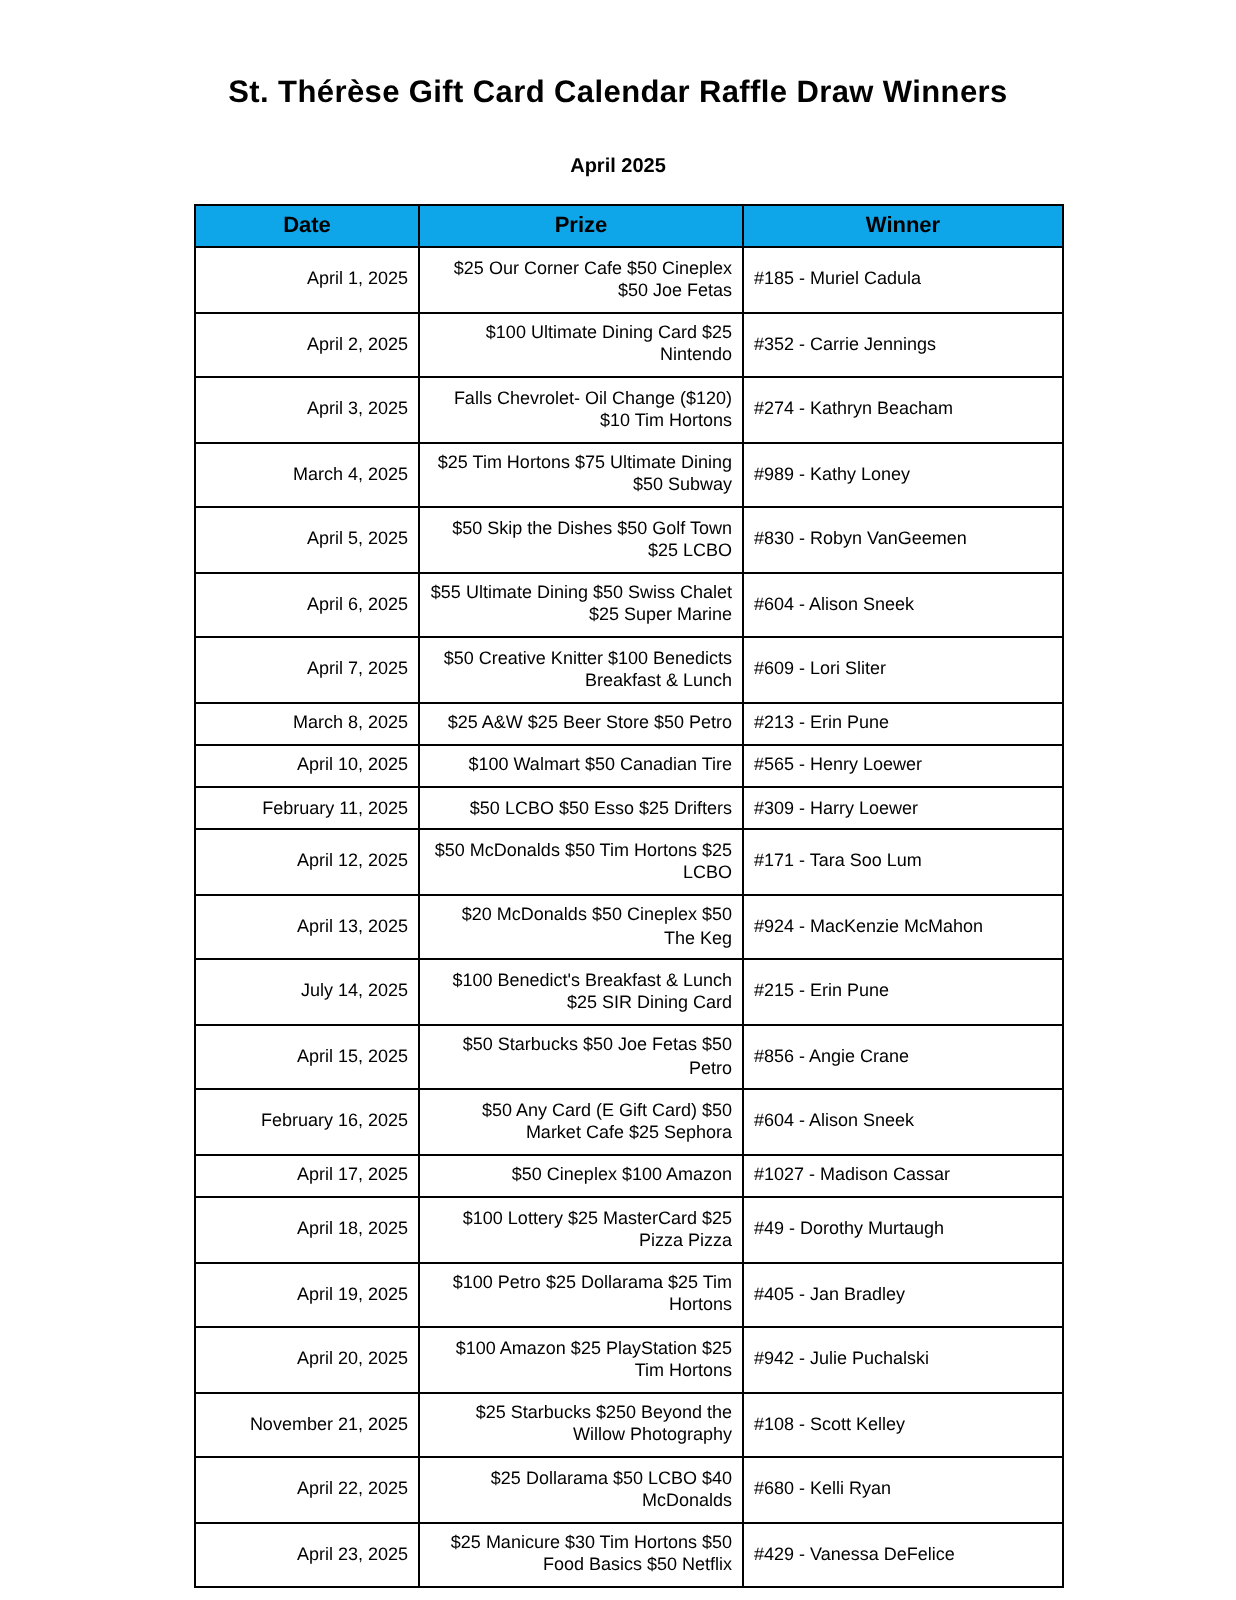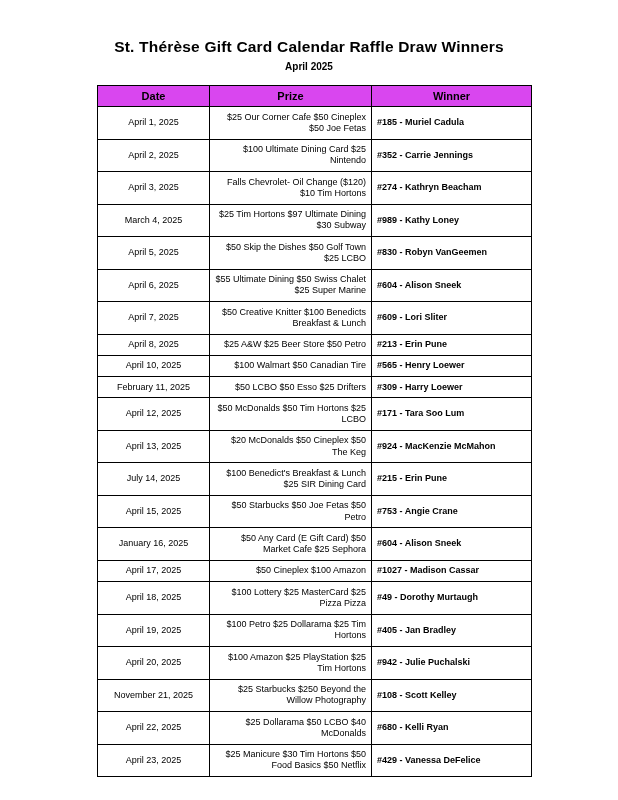--- a/index.html
+++ b/index.html
@@ -23,50 +23,50 @@
     text-align: center;
     font-weight: bold;
     font-size: 15.5px;
     letter-spacing: 0.2px;
     margin-top: 38px;
   }
   .doc-subtitle {
     text-align: center;
     font-weight: bold;
     font-size: 10px;
-    margin-top: 5px;
+    margin-top: 22px;
   }
   table.winners {
     border-collapse: collapse;
     table-layout: fixed;
     width: 434px;
     margin: 13px 0 0 97px;
   }
   table.winners col.c-date   { width: 112px; }
   table.winners col.c-prize  { width: 162px; }
   table.winners col.c-winner { width: 160px; }
   table.winners th {
     border: 1.5px solid #000000;
-    background: #d946ef;
+    background: #0ea5e9;
     font-size: 11px;
     font-weight: bold;
     padding: 4px 2px;
     text-align: center;
   }
   table.winners td {
     border: 1.5px solid #000000;
     font-size: 9px;
     line-height: 1.25;
     padding: 4.5px 5px;
     vertical-align: middle;
     overflow: hidden;
   }
-  td.cell-date  { text-align: center; white-space: nowrap; }
+  td.cell-date  { text-align: right; white-space: nowrap; }
   td.cell-prize { text-align: right; }
-  td.cell-winner{ text-align: left; font-weight: bold; }
+  td.cell-winner{ text-align: left; }
 </style>
 </head>
 <body>
 
 <div class="page">
 
   <div class="doc-title">St. Thérèse Gift Card Calendar Raffle Draw Winners</div>
   <div class="doc-subtitle">April 2025</div>
 
   <table class="winners">
@@ -93,40 +93,40 @@
         <td class="cell-prize">$100 Ultimate Dining Card $25 Nintendo</td>
         <td class="cell-winner">#352 - Carrie Jennings</td>
       </tr>
       <tr>
         <td class="cell-date">April 3, 2025</td>
         <td class="cell-prize">Falls Chevrolet- Oil Change ($120) $10 Tim Hortons</td>
         <td class="cell-winner">#274 - Kathryn Beacham</td>
       </tr>
       <tr>
         <td class="cell-date">March 4, 2025</td>
-        <td class="cell-prize">$25 Tim Hortons $97 Ultimate Dining $30 Subway</td>
+        <td class="cell-prize">$25 Tim Hortons $75 Ultimate Dining $50 Subway</td>
         <td class="cell-winner">#989 - Kathy Loney</td>
       </tr>
       <tr>
         <td class="cell-date">April 5, 2025</td>
         <td class="cell-prize">$50 Skip the Dishes $50 Golf Town $25 LCBO</td>
         <td class="cell-winner">#830 - Robyn VanGeemen</td>
       </tr>
       <tr>
         <td class="cell-date">April 6, 2025</td>
         <td class="cell-prize">$55 Ultimate Dining $50 Swiss Chalet $25 Super Marine</td>
         <td class="cell-winner">#604 - Alison Sneek</td>
       </tr>
       <tr>
         <td class="cell-date">April 7, 2025</td>
         <td class="cell-prize">$50 Creative Knitter $100 Benedicts Breakfast &amp; Lunch</td>
         <td class="cell-winner">#609 - Lori Sliter</td>
       </tr>
       <tr>
-        <td class="cell-date">April 8, 2025</td>
+        <td class="cell-date">March 8, 2025</td>
         <td class="cell-prize">$25 A&amp;W $25 Beer Store $50 Petro</td>
         <td class="cell-winner">#213 - Erin Pune</td>
       </tr>
       <tr>
         <td class="cell-date">April 10, 2025</td>
         <td class="cell-prize">$100 Walmart $50 Canadian Tire</td>
         <td class="cell-winner">#565 - Henry Loewer</td>
       </tr>
       <tr>
         <td class="cell-date">February 11, 2025</td>
@@ -144,24 +144,24 @@
         <td class="cell-winner">#924 - MacKenzie McMahon</td>
       </tr>
       <tr>
         <td class="cell-date">July 14, 2025</td>
         <td class="cell-prize">$100 Benedict's Breakfast &amp; Lunch $25 SIR Dining Card</td>
         <td class="cell-winner">#215 - Erin Pune</td>
       </tr>
       <tr>
         <td class="cell-date">April 15, 2025</td>
         <td class="cell-prize">$50 Starbucks $50 Joe Fetas $50 Petro</td>
-        <td class="cell-winner">#753 - Angie Crane</td>
-      </tr>
-      <tr>
-        <td class="cell-date">January 16, 2025</td>
+        <td class="cell-winner">#856 - Angie Crane</td>
+      </tr>
+      <tr>
+        <td class="cell-date">February 16, 2025</td>
         <td class="cell-prize">$50 Any Card (E Gift Card) $50 Market Cafe $25 Sephora</td>
         <td class="cell-winner">#604 - Alison Sneek</td>
       </tr>
       <tr>
         <td class="cell-date">April 17, 2025</td>
         <td class="cell-prize">$50 Cineplex $100 Amazon</td>
         <td class="cell-winner">#1027 - Madison Cassar</td>
       </tr>
       <tr>
         <td class="cell-date">April 18, 2025</td>

